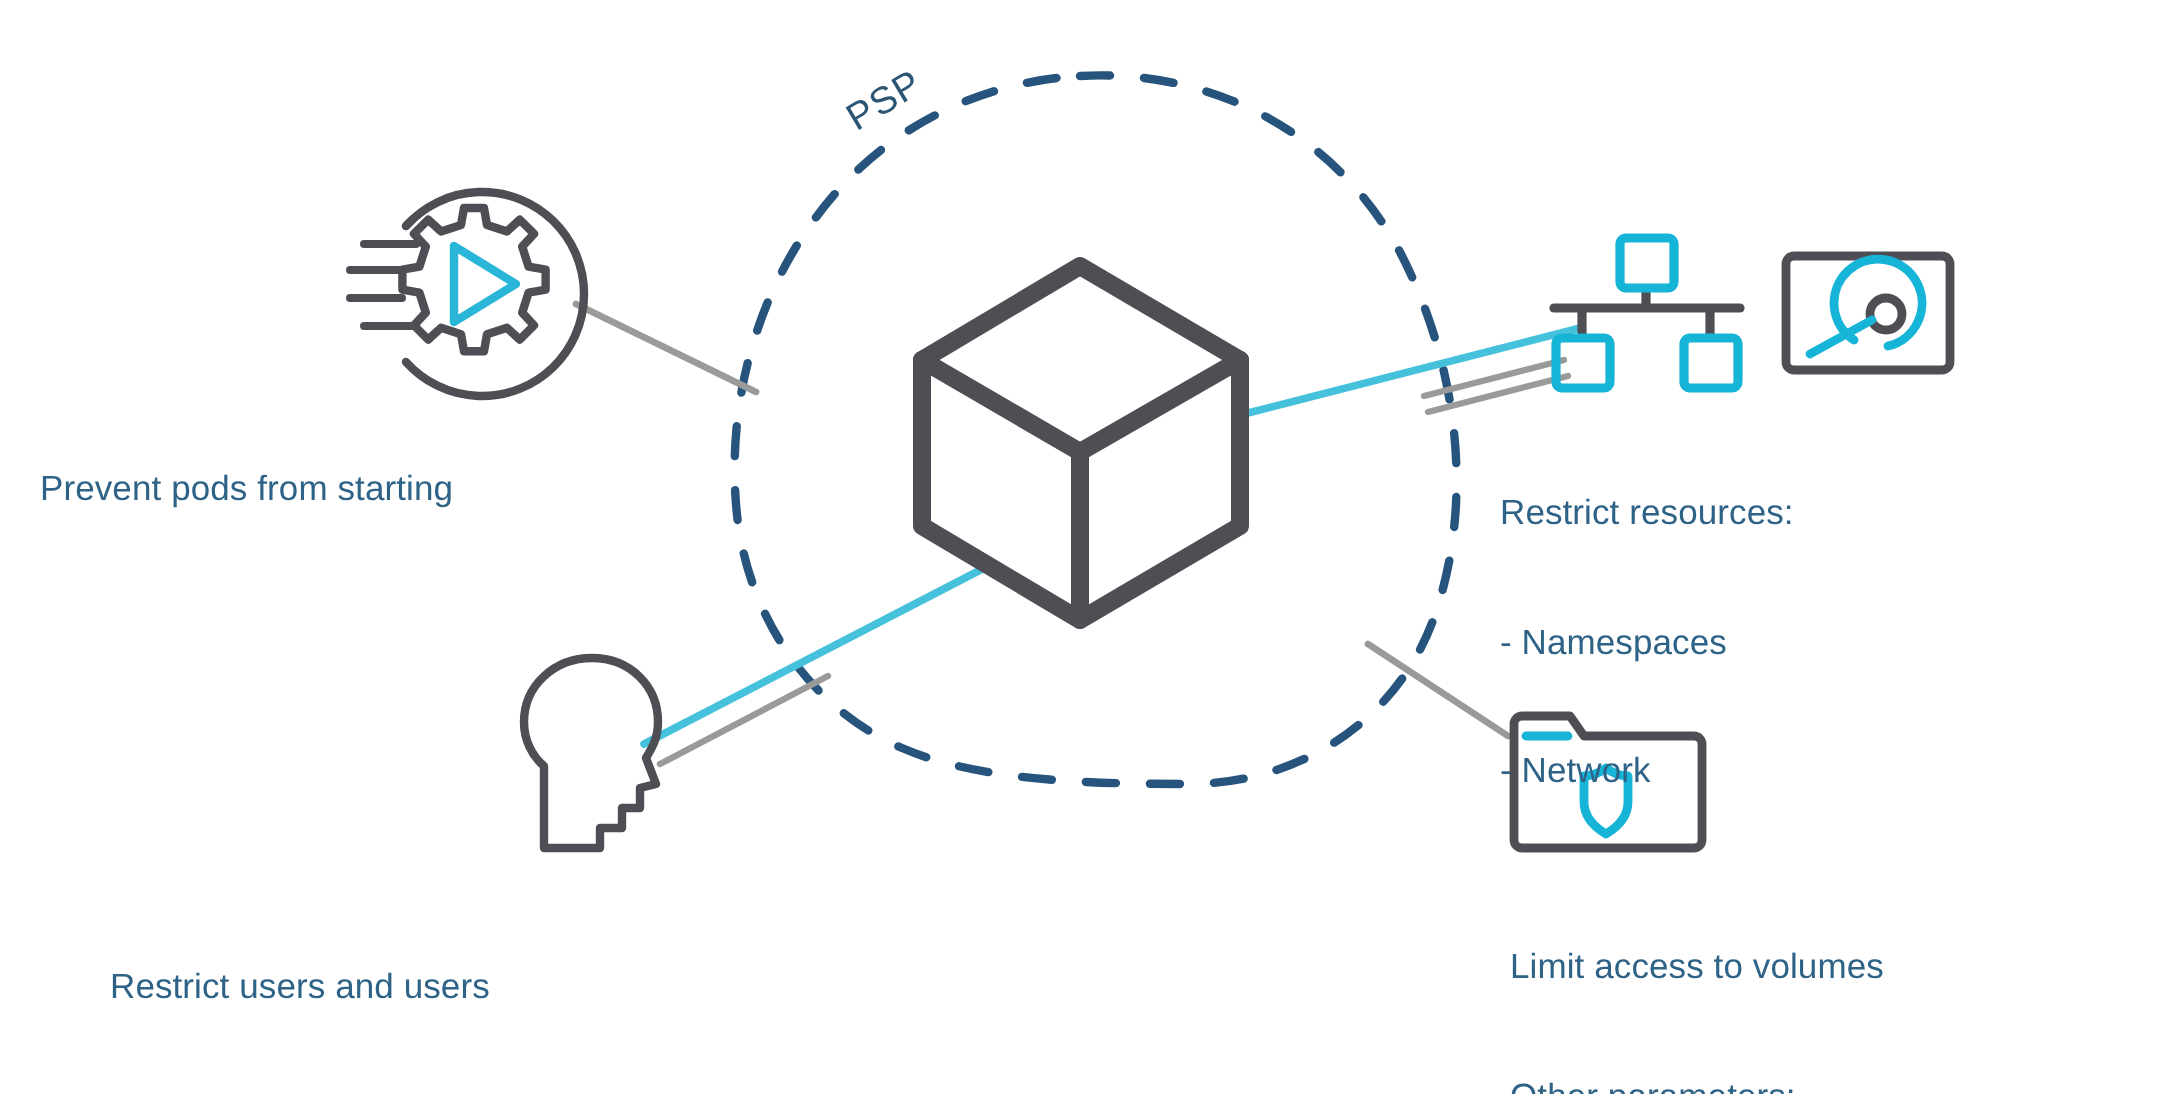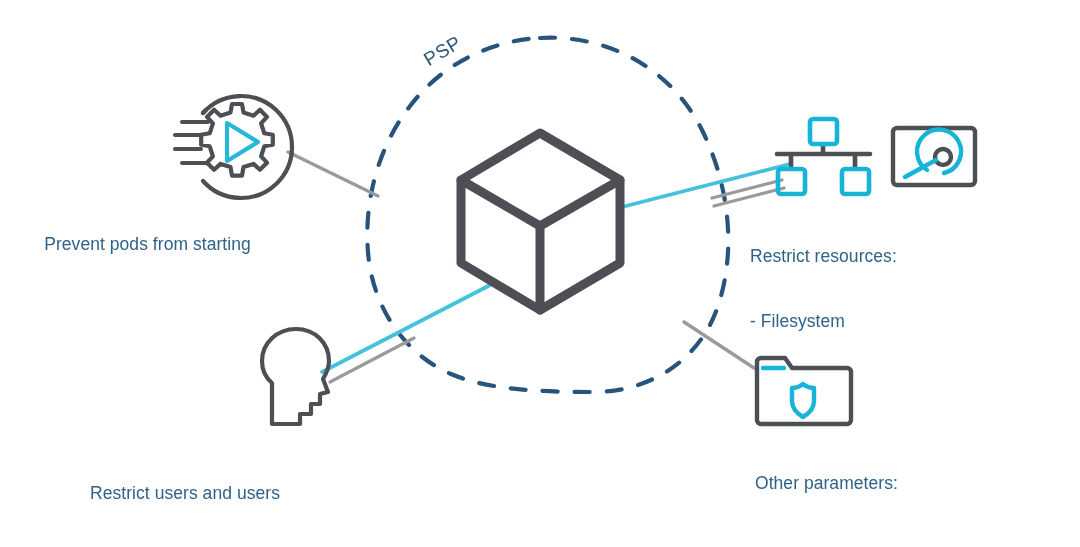--- a/index.html
+++ b/index.html
@@ -28,21 +28,21 @@
   }
   .caption {
     position: absolute;
     color: #2e6387;
     font-family: "Liberation Sans", sans-serif;
     font-size: 17.5px;
     line-height: 21.5px;
     white-space: pre;
     letter-spacing: 0.05px;
   }
-  .caption.right-align { text-align: center; }
+  .caption.right-align { text-align: left; }
   .caption.left-align  { text-align: left; }
 
   #cap-prevent { left: 20px;  top: 191px; width: 255px; }
   #cap-restrict-users { left: 55px; top: 440px; width: 260px; }
   #cap-resources { left: 750px; top: 203px; width: 260px; }
   #cap-volumes { left: 755px; top: 430px; width: 300px; }
 
   .psp-label {
     position: absolute;
     left: 420px;
@@ -184,22 +184,24 @@
     <div>Prevent pods from starting</div>
   </div>
 
   <div class="caption right-align" id="cap-restrict-users">
     <div>Restrict users and users</div>
     
   </div>
 
   <div class="caption left-align" id="cap-resources">
     <div>Restrict resources:</div>
-    <div>- Filesystem</div>
+    <div>- Namespaces</div>
+    <div>- Network</div>
   </div>
 
   <div class="caption left-align" id="cap-volumes">
+    <div>Limit access to volumes</div>
     <div>Other parameters:</div>
     
     
   </div>
 
 </div>
 
 </body></html>

